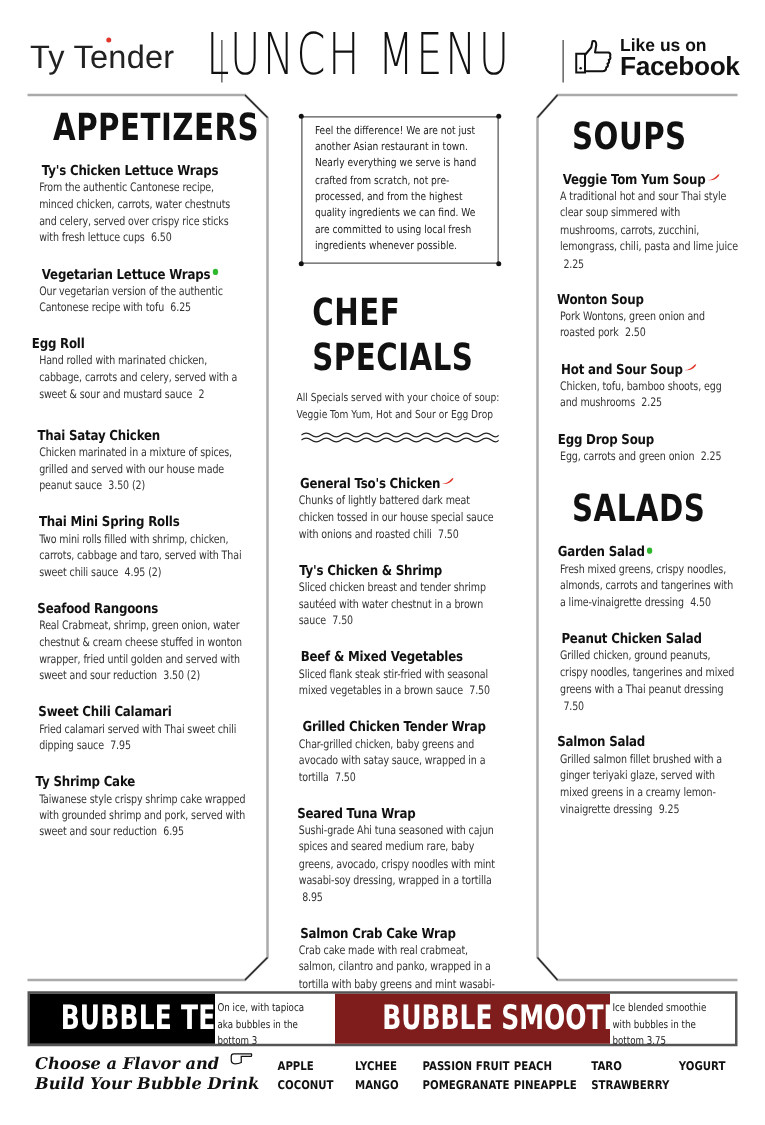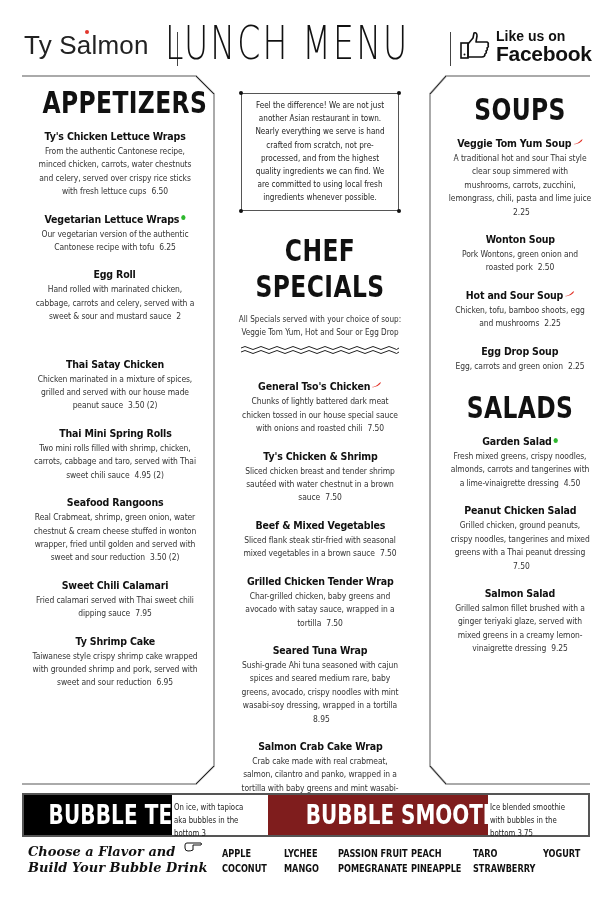--- a/index.html
+++ b/index.html
@@ -13,21 +13,21 @@
   .vsep { position: absolute; top: 32px; width: 1px; height: 34px; background: #444; }
   .title { position: absolute; left: 165px; top: 16px; font-family: "DejaVu Sans", sans-serif; font-weight: 200; font-size: 46px; letter-spacing: 3px; transform: scaleX(0.72); transform-origin: left top; color: #111; white-space: nowrap; }
   .fb { position: absolute; left: 460px; top: 28px; width: 140px; height: 40px; }
   .fb-thumb { position: absolute; left: 0; top: 4px; width: 30px; height: 28px; }
   .fb-line1 { position: absolute; left: 36px; top: 0px; font-family: "Liberation Sans", sans-serif; font-weight: bold; font-size: 14px; color: #111; }
   .fb-line2 { position: absolute; left: 36px; top: 14px; font-family: "Liberation Sans", sans-serif; font-weight: bold; font-size: 21px; color: #111; letter-spacing: -0.3px; }
 
   
   svg.frames { position: absolute; left: 0; top: 0; width: 612px; height: 900px; pointer-events: none; }
 
-  .col { position: absolute; text-align: center; }
+  .col { position: absolute; text-align: left; }
   .col-left { left: 22px; top: 85px; width: 186px; }
   .col-mid { left: 230px; top: 93px; width: 180px; }
   .col-right { left: 440px; top: 92px; width: 160px; }
 
   .section-title { font-family: "DejaVu Sans", sans-serif; font-weight: bold; font-size: 30px; transform: scaleX(0.78); letter-spacing: 0.5px; line-height: 36px; color: #111; }
 
   .item { margin-top: 10px; }
   .item-name { font-family: "DejaVu Sans", sans-serif; font-weight: bold; font-size: 11px; letter-spacing: -0.2px; line-height: 14px; color: #111; display: inline-block; transform: scaleX(0.86); }
   .item-desc { font-size: 9.4px; line-height: 13.4px; color: #333; letter-spacing: -0.1px; transform: scaleX(0.9); transform-origin: center top; }
   .item-desc .price { margin-left: 3px; }
@@ -51,21 +51,21 @@
   .bb-sm-desc { position: absolute; left: 466px; top: 6px; width: 100px; font-size: 8.6px; line-height: 13px; color: #222; transform: scaleX(0.9); transform-origin: left top; }
 
   .choose { position: absolute; left: 28px; top: 844px; width: 190px; font-family: "DejaVu Serif", serif; font-style: italic; font-weight: bold; font-size: 13px; line-height: 16px; color: #111; }
   .choose-hand { position: absolute; left: 184px; top: 842px; width: 18px; height: 10px; }
   .flavors { position: absolute; top: 846px; font-family: "DejaVu Sans", sans-serif; font-weight: bold; font-size: 9.6px; line-height: 15px; color: #111; letter-spacing: 0; transform: scaleX(0.85); transform-origin: left top; }
 </style>
 </head>
 <body>
 
 <div class="header">
-  <div class="brand">Ty Salmon</div>
+  <div class="brand">Ty Tender</div>
   <div class="brand-dot"></div>
   <div class="vsep" style="left:177px"></div>
   <div class="title">LUNCH MENU</div>
   <div class="vsep" style="left:450px"></div>
   <div class="fb">
     <svg class="fb-thumb" viewBox="0 0 30 28">
       <rect x="1" y="11" width="7" height="15" fill="none" stroke="#111" stroke-width="1.6"></rect>
       <circle cx="4.5" cy="22.5" r="1" fill="#111"></circle>
       <path d="M8 12 L13 6 L14 1 Q17 0 17 4 L16 10 L27 10 Q29 11 28 13 Q29 15 27 16 Q28 18 26 19 Q27 21 25 22 Q25 25 22 25 L8 25 Z" fill="none" stroke="#111" stroke-width="1.6" stroke-linejoin="round"></path>
     </svg>
@@ -92,21 +92,21 @@
     <div class="item-desc"><span>From the authentic Cantonese recipe, minced chicken, carrots, water chestnuts and celery, served over crispy rice sticks with fresh lettuce cups</span> <span class="price">6.50</span></div>
   </div>
   <div class="item">
     <div class="item-name"><span>Vegetarian Lettuce Wraps</span><span class="veg-dot"></span></div>
     <div class="item-desc"><span>Our vegetarian version of the authentic Cantonese recipe with tofu</span> <span class="price">6.25</span></div>
   </div>
   <div class="item">
     <div class="item-name">Egg Roll</div>
     <div class="item-desc"><span>Hand rolled with marinated chicken, cabbage, carrots and celery, served with a sweet &amp; sour and mustard sauce</span> <span class="price">2</span></div>
   </div>
-  <div class="item" style="margin-top:30px">
+  <div class="item" style="margin-top:14px">
     <div class="item-name">Thai Satay Chicken</div>
     <div class="item-desc"><span>Chicken marinated in a mixture of spices, grilled and served with our house made peanut sauce</span> <span class="price">3.50 (2)</span></div>
   </div>
   <div class="item">
     <div class="item-name">Thai Mini Spring Rolls</div>
     <div class="item-desc"><span>Two mini rolls filled with shrimp, chicken, carrots, cabbage and taro, served with Thai sweet chili sauce</span> <span class="price">4.95 (2)</span></div>
   </div>
   <div class="item">
     <div class="item-name">Seafood Rangoons</div>
     <div class="item-desc"><span>Real Crabmeat, shrimp, green onion, water chestnut &amp; cream cheese stuffed in wonton wrapper, fried until golden and served with sweet and sour reduction</span> <span class="price">3.50 (2)</span></div>

